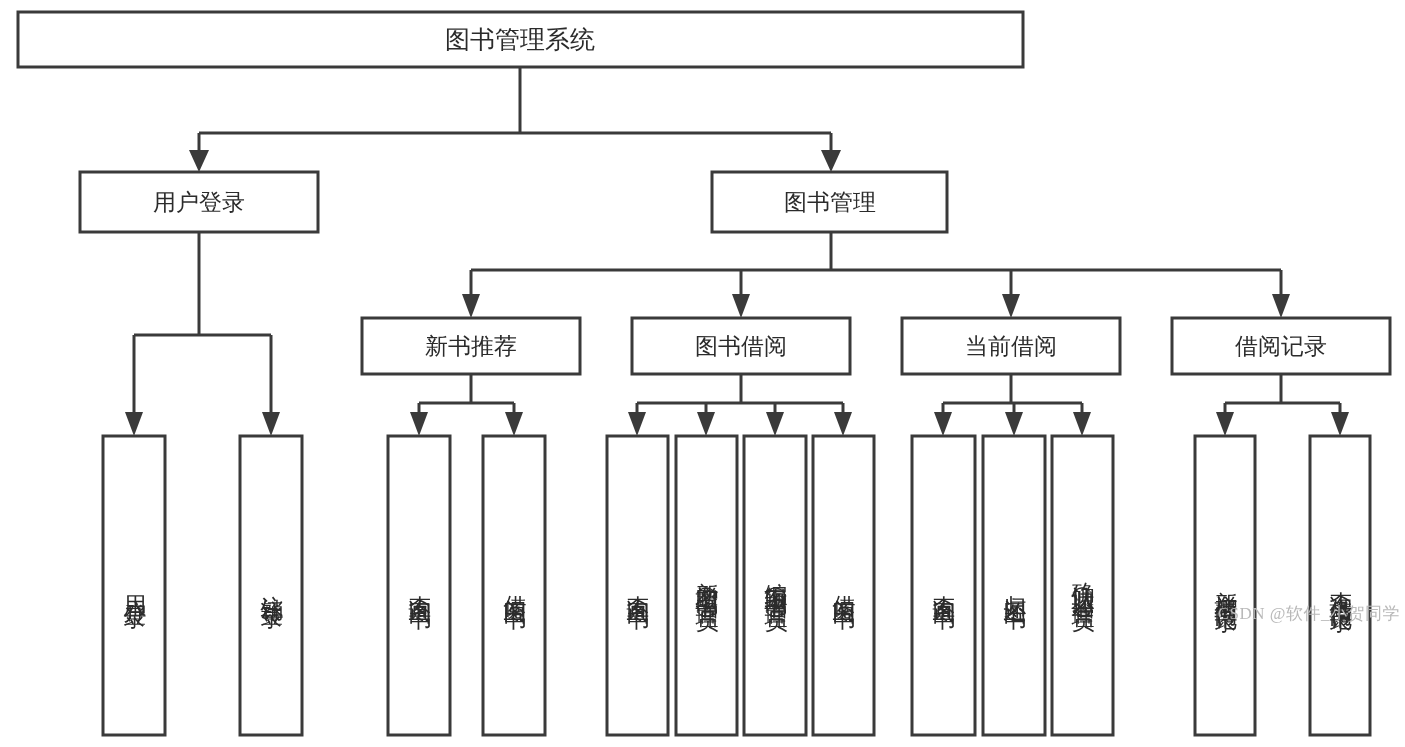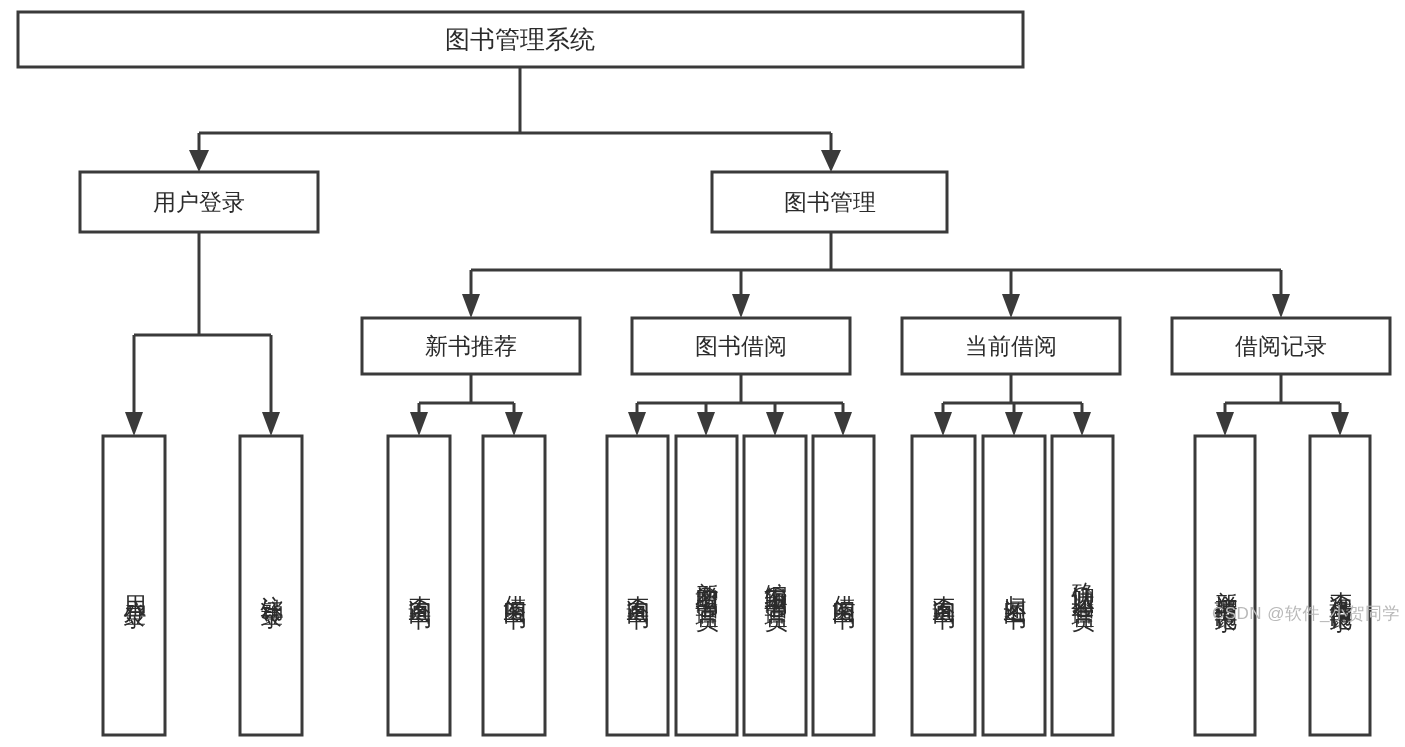--- a/index.html
+++ b/index.html
@@ -61,21 +61,21 @@
     font-size: 23px;
     writing-mode: vertical-rl;
     text-orientation: upright;
     glyph-orientation-vertical: 0;
     letter-spacing: 4px;
   }
   .watermark {
     position: absolute;
     right: 5px;
     bottom: 6px;
-    font-family: Liberation Sans, sans-serif;
+    font-family: Liberation Serif, serif;
     font-size: 17px;
     color: #b9b9b9;
     white-space: nowrap;
     letter-spacing: 0.5px;
     user-select: none;
   }
 </style>
 </head>
 <body>
 

